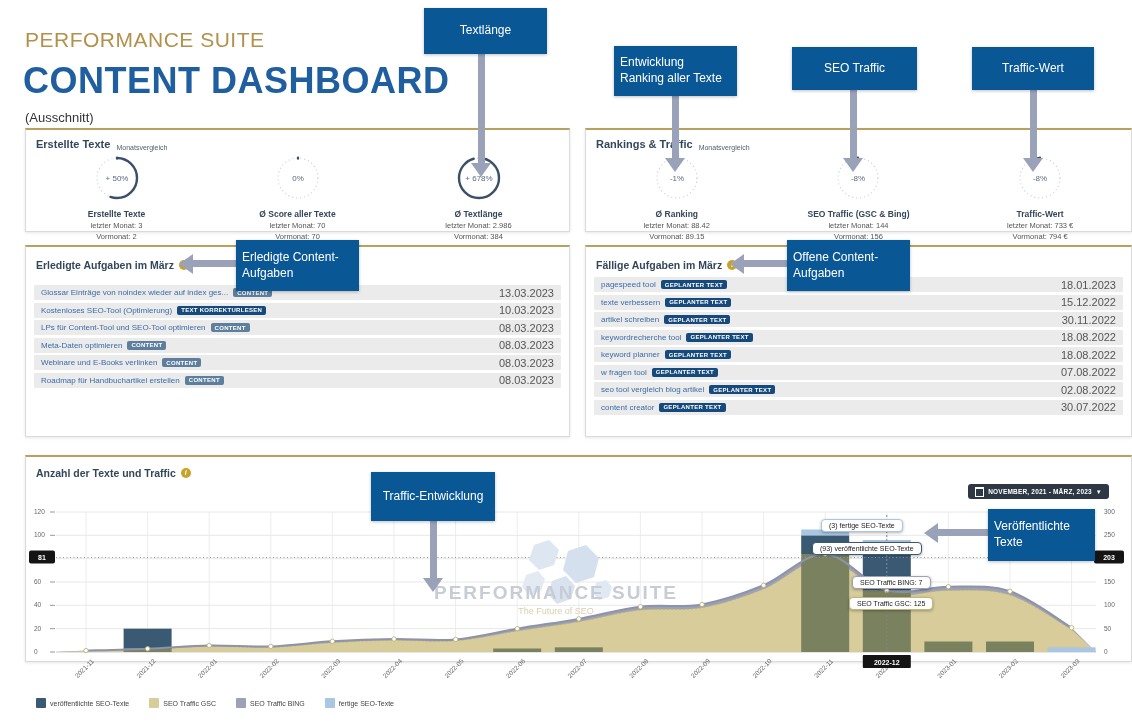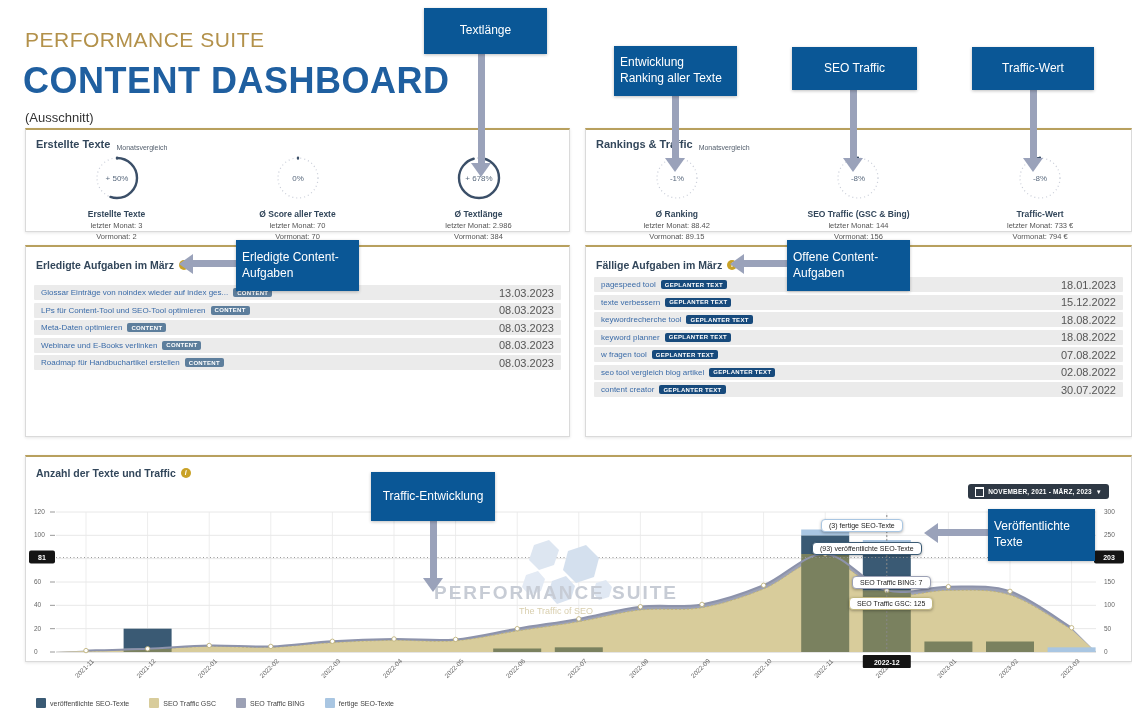--- a/index.html
+++ b/index.html
@@ -203,20 +203,25 @@
     <span class="panel-title" style="font-size:10.5px">Erledigte Aufgaben im März</span>
     <span class="info-icon">i</span>
   </div>
   <div class="task-list" style="margin-top:14px" id="tasks-erledigte">
       <div class="task-row">
         <span class="task-text">Glossar Einträge von noindex wieder auf index ges...</span>
        <span class="badge slate">CONTENT</span>
        <span class="task-date">13.03.2023</span>
       </div>
       <div class="task-row">
+        <span class="task-text">Kostenloses SEO-Tool (Optimierung)</span>
+       <span class="badge navy">TEXT KORREKTURLESEN</span>
+       <span class="task-date">10.03.2023</span>
+      </div>
+      <div class="task-row">
         <span class="task-text">LPs für Content-Tool und SEO-Tool optimieren</span>
        <span class="badge slate">CONTENT</span>
        <span class="task-date">08.03.2023</span>
       </div>
       <div class="task-row">
         <span class="task-text">Meta-Daten optimieren</span>
        <span class="badge slate">CONTENT</span>
        <span class="task-date">08.03.2023</span>
       </div>
       <div class="task-row">
@@ -240,20 +245,25 @@
   <div class="task-list" style="" id="tasks-faellige">
       <div class="task-row">
         <span class="task-text">pagespeed tool</span>
        <span class="badge navy">GEPLANTER TEXT</span>
        <span class="task-date">18.01.2023</span>
       </div>
       <div class="task-row">
         <span class="task-text">texte verbessern</span>
        <span class="badge navy">GEPLANTER TEXT</span>
        <span class="task-date">15.12.2022</span>
+      </div>
+      <div class="task-row">
+        <span class="task-text">artikel schreiben</span>
+       <span class="badge navy">GEPLANTER TEXT</span>
+       <span class="task-date">30.11.2022</span>
       </div>
       <div class="task-row">
         <span class="task-text">keywordrecherche tool</span>
        <span class="badge navy">GEPLANTER TEXT</span>
        <span class="task-date">18.08.2022</span>
       </div>
       <div class="task-row">
         <span class="task-text">keyword planner</span>
        <span class="badge navy">GEPLANTER TEXT</span>
        <span class="task-date">18.08.2022</span>
@@ -291,21 +301,21 @@
     <svg width="120" height="70">
       <polygon points="28,8 43,3 53,13 48,28 33,33 23,23" fill="#dde6f1"></polygon>
       <polygon points="62,14 80,8 93,21 88,40 70,46 57,33" fill="#d4e0ee"></polygon>
       <polygon points="20,38 32,34 39,42 35,54 23,58 16,50" fill="#e3eaf4"></polygon>
       <polygon points="46,44 60,39 69,49 65,62 51,67 42,57" fill="#d9e3f0"></polygon>
       <polygon points="90,46 100,43 106,50 103,60 93,63 87,56" fill="#e0e8f3"></polygon>
     </svg>
   </div>
   <div class="watermark">
     <div class="wm1">PERFORMANCE SUITE</div>
-    <div class="wm2">The Traffic of SEO</div>
+    <div class="wm2">The Future of SEO</div>
   </div>
 
   <svg class="chart-svg" id="chart" width="1107" height="235" viewBox="0 0 1107 235">
       <line x1="60" y1="55" x2="60" y2="195" stroke="#ededed" stroke-width="1"></line>
       <line x1="121.6" y1="55" x2="121.6" y2="195" stroke="#ededed" stroke-width="1"></line>
       <line x1="183.2" y1="55" x2="183.2" y2="195" stroke="#ededed" stroke-width="1"></line>
       <line x1="244.8" y1="55" x2="244.8" y2="195" stroke="#ededed" stroke-width="1"></line>
       <line x1="306.4" y1="55" x2="306.4" y2="195" stroke="#ededed" stroke-width="1"></line>
       <line x1="368" y1="55" x2="368" y2="195" stroke="#ededed" stroke-width="1"></line>
       <line x1="429.6" y1="55" x2="429.6" y2="195" stroke="#ededed" stroke-width="1"></line>

